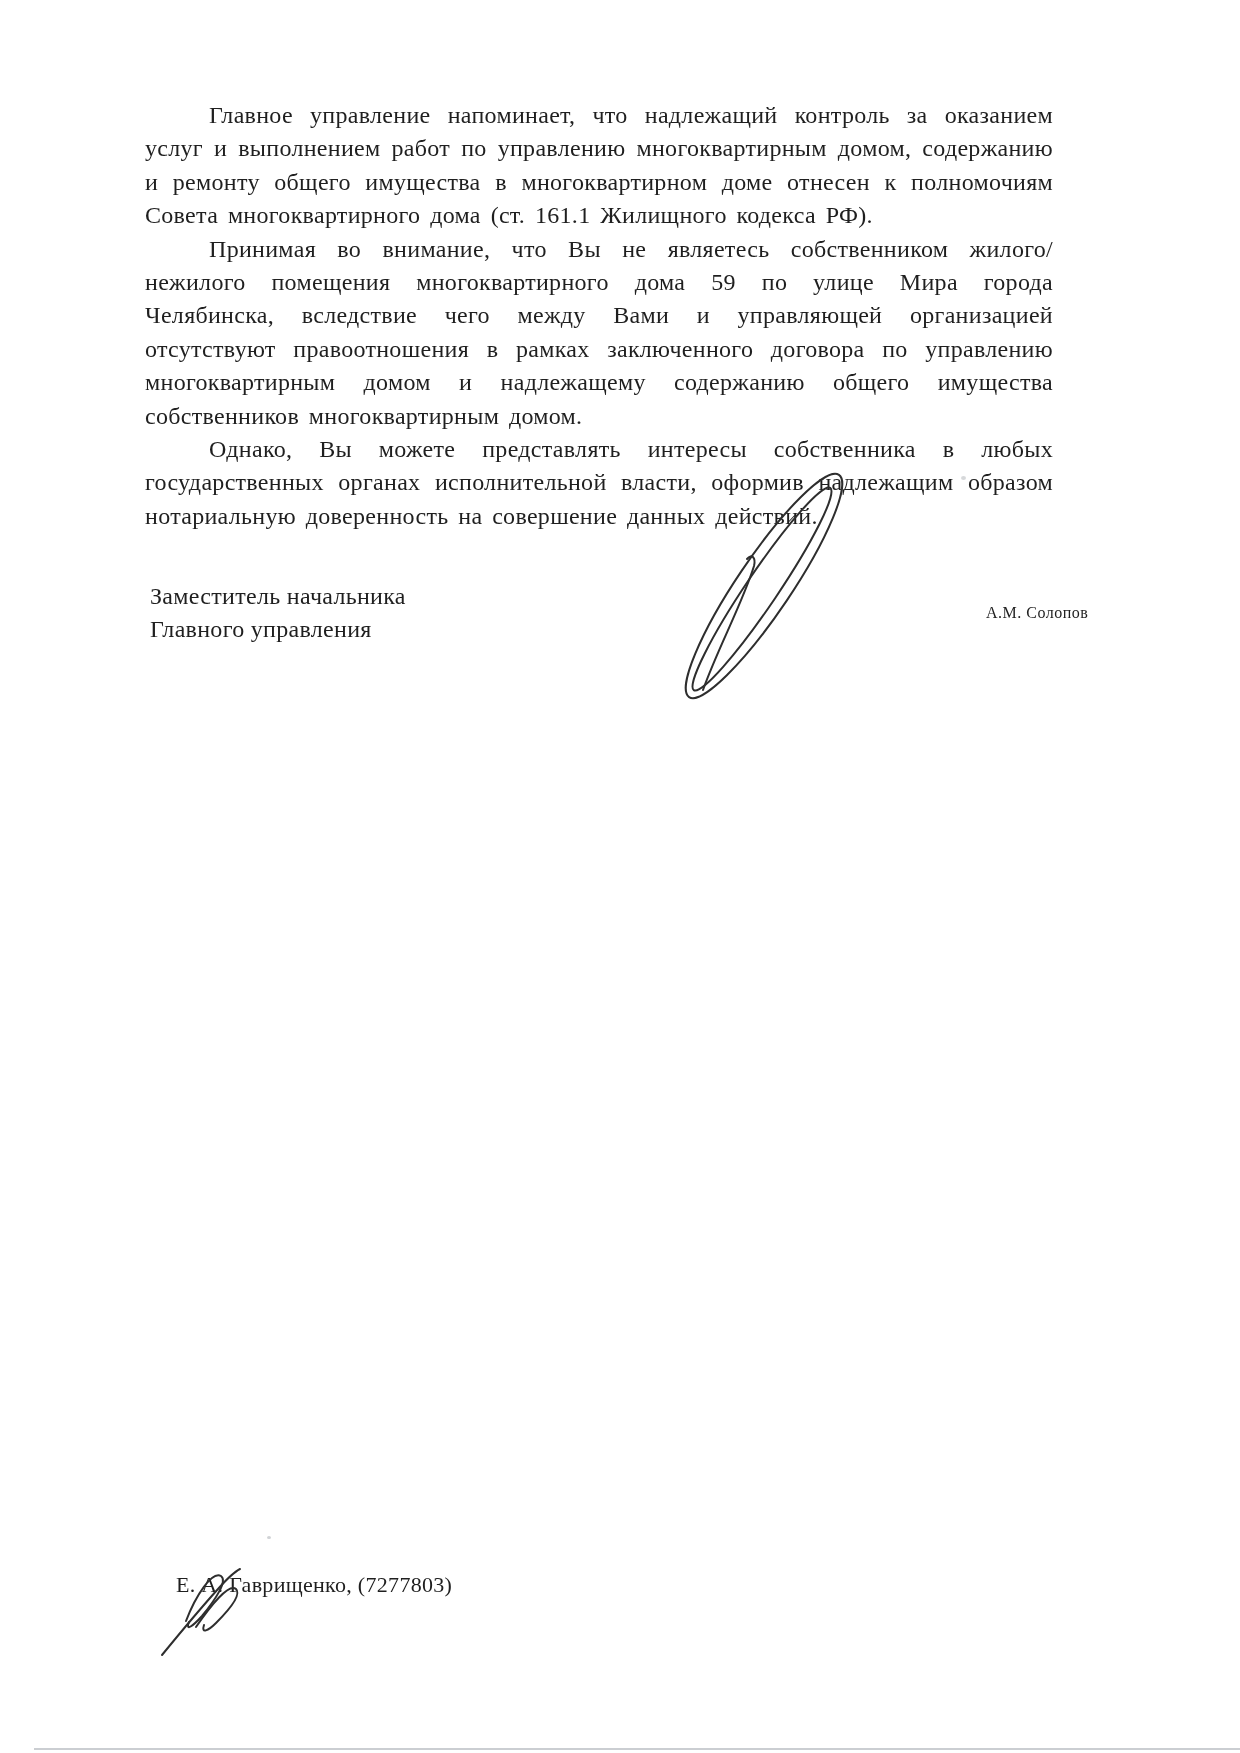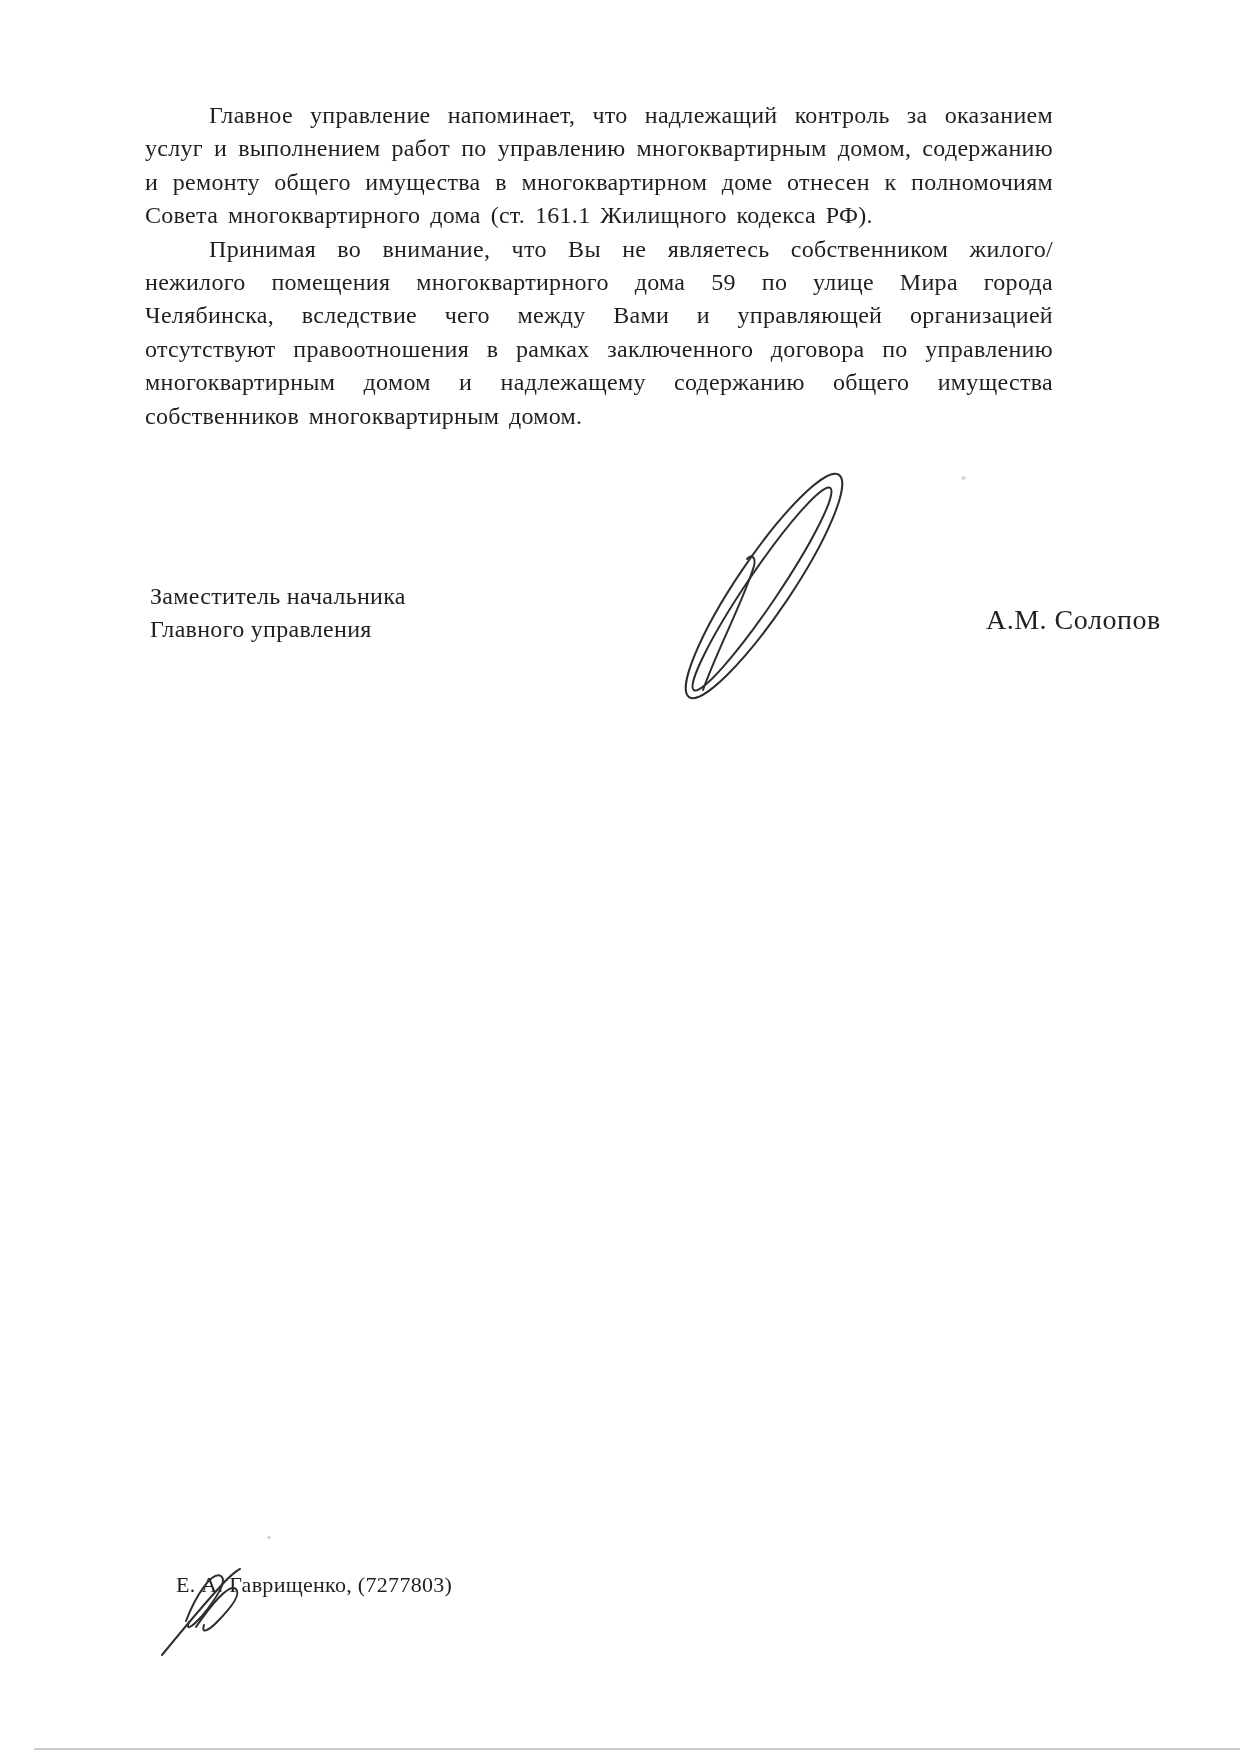--- a/index.html
+++ b/index.html
@@ -37,21 +37,21 @@
     top: 580px;
     font-size: 24px;
     line-height: 33px;
     letter-spacing: 0.3px;
     white-space: pre-line;
   }
   .sig-name {
     position: absolute;
     left: 986px;
     top: 604px;
-    font-size: 28px;
+    font-size: 16px;
     letter-spacing: 0.5px;
   }
   .sig-oval {
     position: absolute;
     left: 655px;
     top: 450px;
     width: 220px;
     height: 270px;
   }
   .footer-executor {
@@ -93,20 +93,21 @@
   }
 </style>
 </head>
 <body>
 
 <div class="page">
 
   <div class="body-text">
     <p>Главное управление напоминает, что надлежащий контроль за оказанием услуг и выполнением работ по управлению многоквартирным домом, содержанию и ремонту общего имущества в многоквартирном доме отнесен к полномочиям Совета многоквартирного дома (ст. 161.1 Жилищного кодекса РФ).</p>
     <p>Принимая во внимание, что Вы не являетесь собственником жилого/нежилого помещения многоквартирного дома 59 по улице Мира города Челябинска, вследствие чего между Вами и управляющей организацией отсутствуют правоотношения в рамках заключенного договора по управлению многоквартирным домом и надлежащему содержанию общего имущества собственников многоквартирным домом.</p>
+    <p>Однако, Вы можете представлять интересы собственника в любых государственных органах исполнительной власти, оформив надлежащим образом нотариальную доверенность на совершение данных действий.</p>
   </div>
 
   <div class="sig-position">Заместитель начальника
 Главного управления</div>
 
   <svg class="sig-oval" viewBox="0 0 220 270" xmlns="http://www.w3.org/2000/svg">
     <ellipse cx="109" cy="136" rx="134" ry="27" transform="rotate(-56 109 136)"></ellipse>
     <ellipse cx="107" cy="139" rx="122" ry="16" transform="rotate(-56 107 139)"></ellipse>
     <path d="M 48 240 C 62 200, 88 152, 99 116 C 101 108, 97 103, 92 109"></path>
   </svg>

